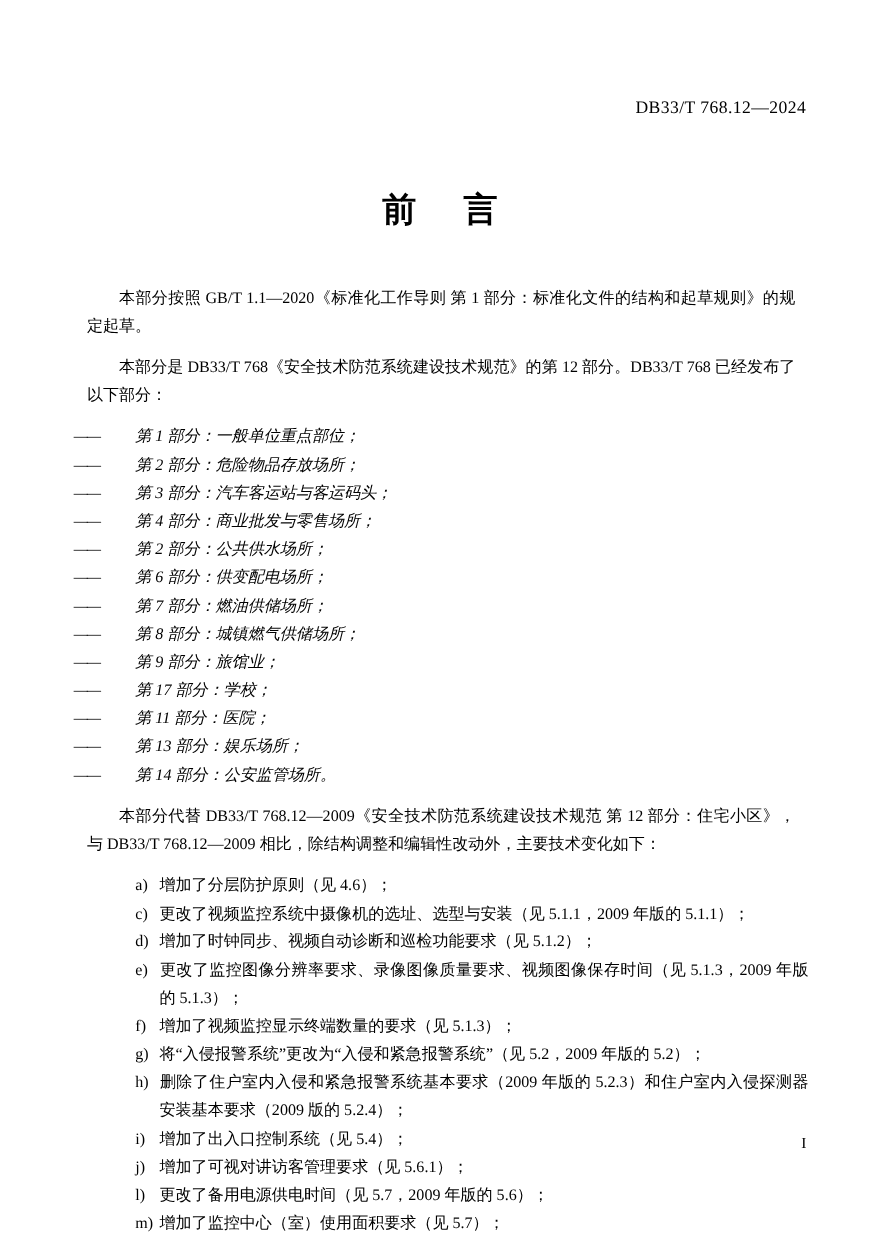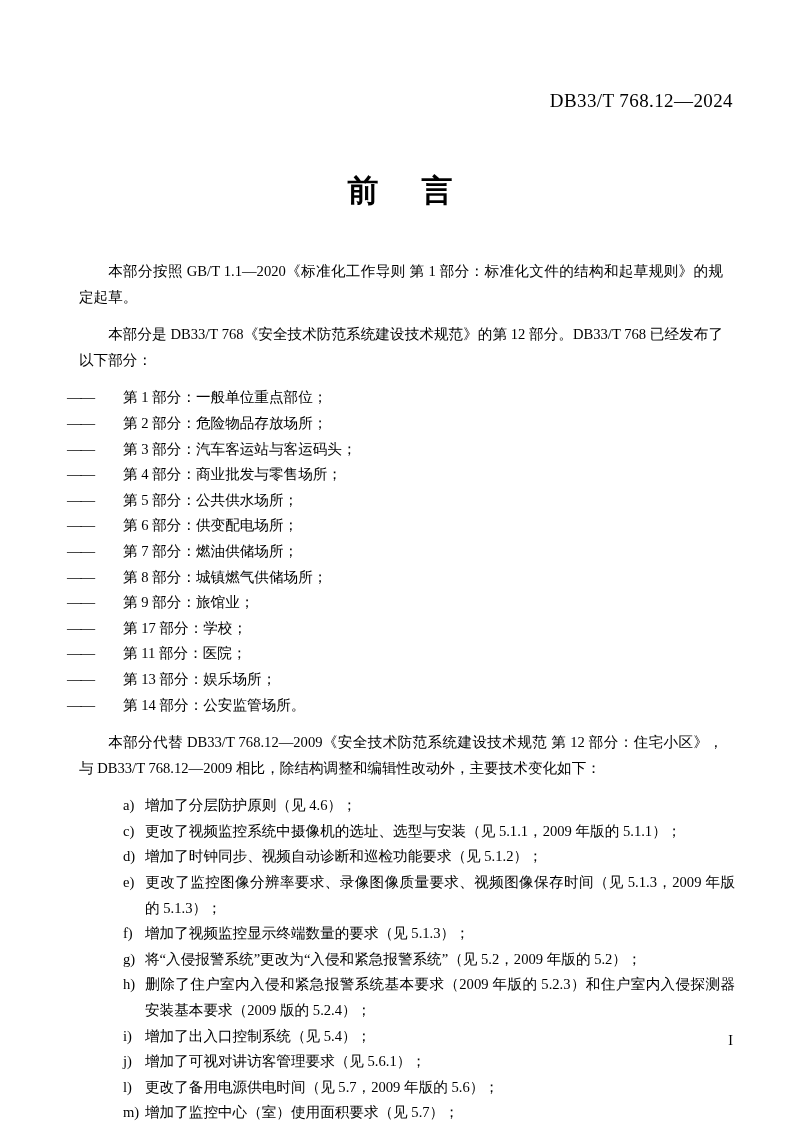--- a/index.html
+++ b/index.html
@@ -22,21 +22,21 @@
     width: 800px;
     height: 1132px;
     box-sizing: border-box;
   }
 
   
   .doc-header {
     position: absolute;
     top: 90px;
     right: 67px;
-    font-size: 19px;
+    font-size: 16px;
     letter-spacing: 0.4px;
     white-space: nowrap;
     font-family: "Liberation Serif", "DejaVu Serif", serif;
     margin-left: 44px;
   }
 
   
   .doc-title {
     position: absolute;
     top: 170px;
@@ -67,20 +67,21 @@
     text-indent: 2em;
     text-align: justify;
     text-justify: inter-ideograph;
   }
 
   
   ul.dash-list {
     list-style: none;
     margin: 0;
     padding: 0;
+    font-style: italic;
   }
   ul.dash-list li {
     margin: 0;
     padding: 0 0 0 56px;
     text-indent: -56px;
     white-space: nowrap;
   }
   ul.dash-list li .dash {
     display: inline-block;
     width: 56px;
@@ -131,21 +132,21 @@
 
     <p class="para">本部分按照 GB/T 1.1—2020《标准化工作导则 第 1 部分：标准化文件的结构和起草规则》的规定起草。</p>
 
     <p class="para">本部分是 DB33/T 768《安全技术防范系统建设技术规范》的第 12 部分。DB33/T 768 已经发布了以下部分：</p>
 
     <ul class="dash-list" id="parts-list">
         <li><span class="dash">——</span><span>第 1 部分：一般单位重点部位；</span></li>
         <li><span class="dash">——</span><span>第 2 部分：危险物品存放场所；</span></li>
         <li><span class="dash">——</span><span>第 3 部分：汽车客运站与客运码头；</span></li>
         <li><span class="dash">——</span><span>第 4 部分：商业批发与零售场所；</span></li>
-        <li><span class="dash">——</span><span>第 5 部分：公共供水场所；</span></li>
+        <li><span class="dash">——</span><span>第 2 部分：公共供水场所；</span></li>
         <li><span class="dash">——</span><span>第 6 部分：供变配电场所；</span></li>
         <li><span class="dash">——</span><span>第 7 部分：燃油供储场所；</span></li>
         <li><span class="dash">——</span><span>第 8 部分：城镇燃气供储场所；</span></li>
         <li><span class="dash">——</span><span>第 9 部分：旅馆业；</span></li>
         <li><span class="dash">——</span><span>第 17 部分：学校；</span></li>
         <li><span class="dash">——</span><span>第 11 部分：医院；</span></li>
         <li><span class="dash">——</span><span>第 13 部分：娱乐场所；</span></li>
         <li><span class="dash">——</span><span>第 14 部分：公安监管场所。</span></li>
       </ul>
 

